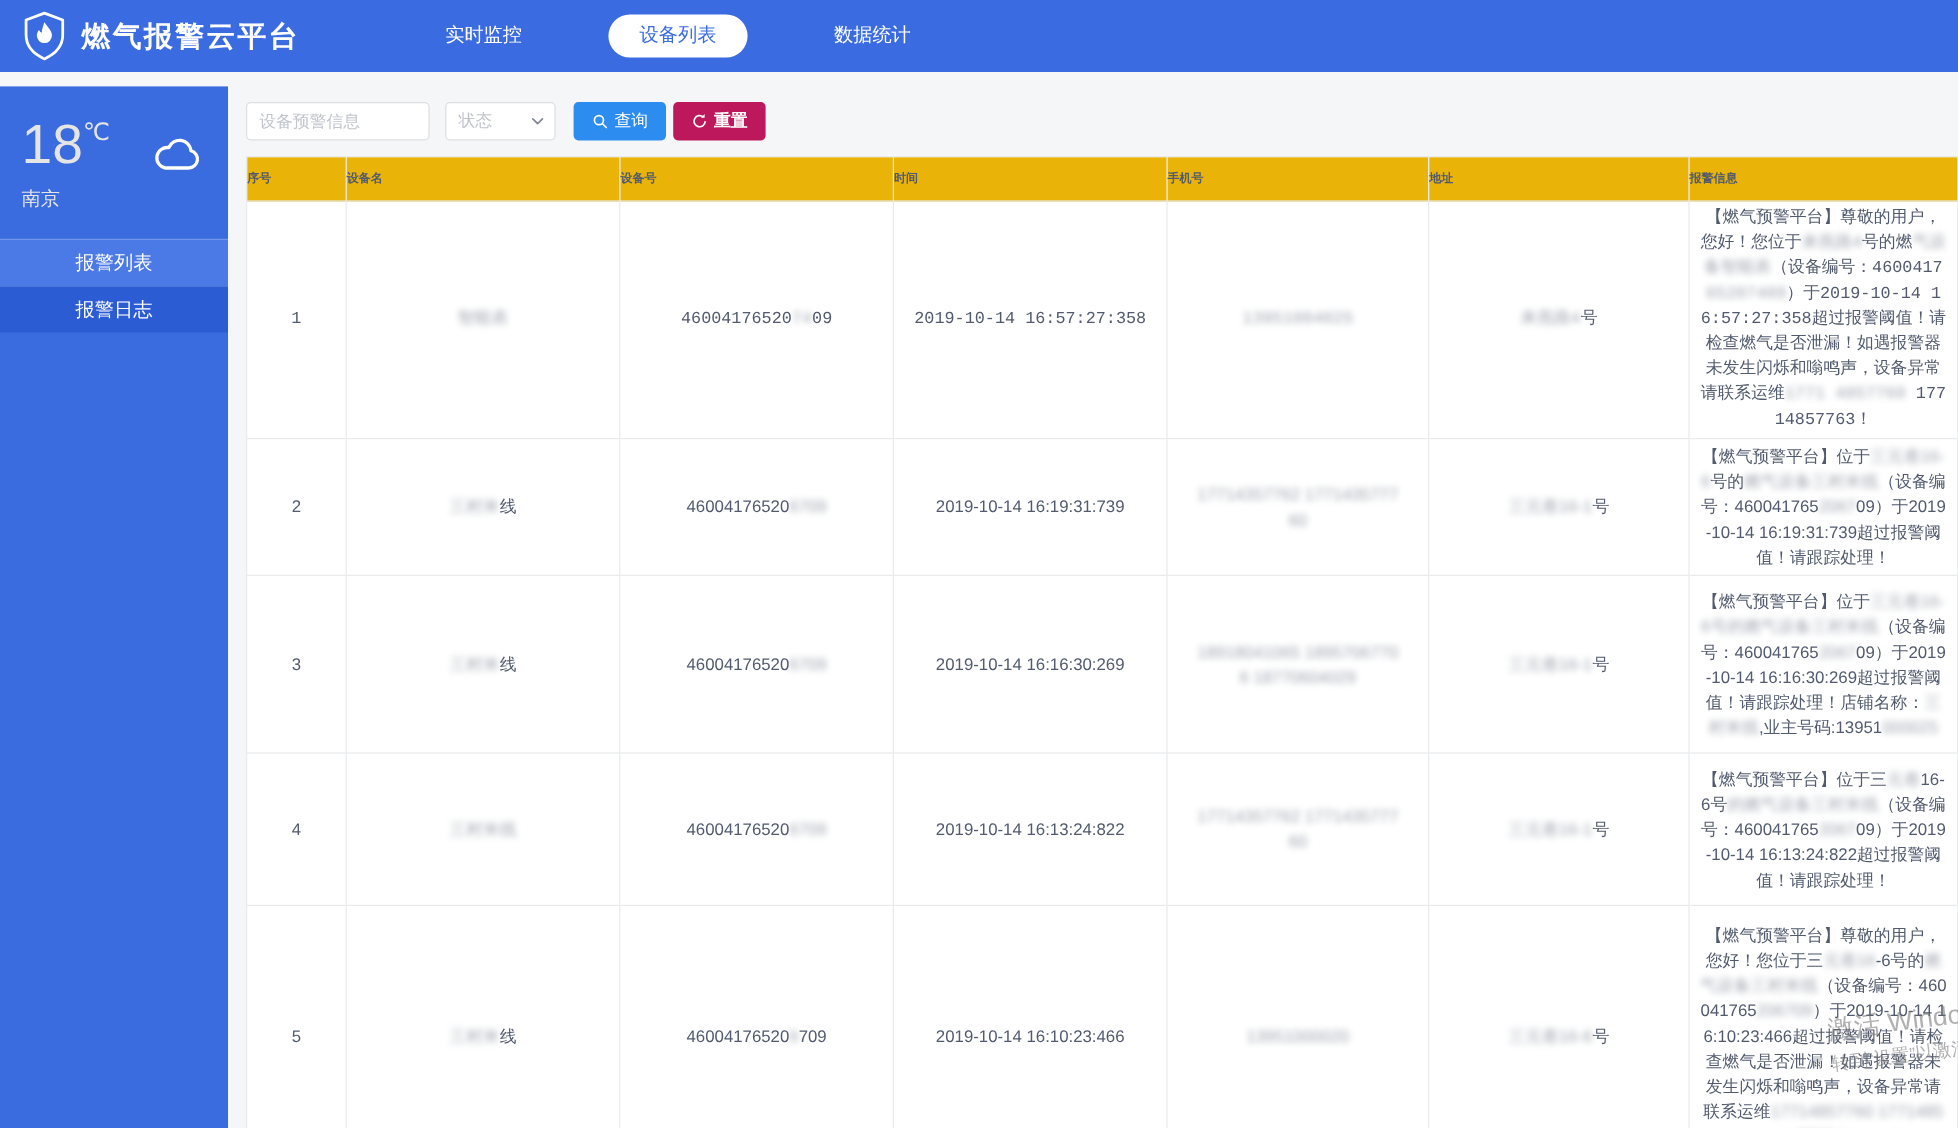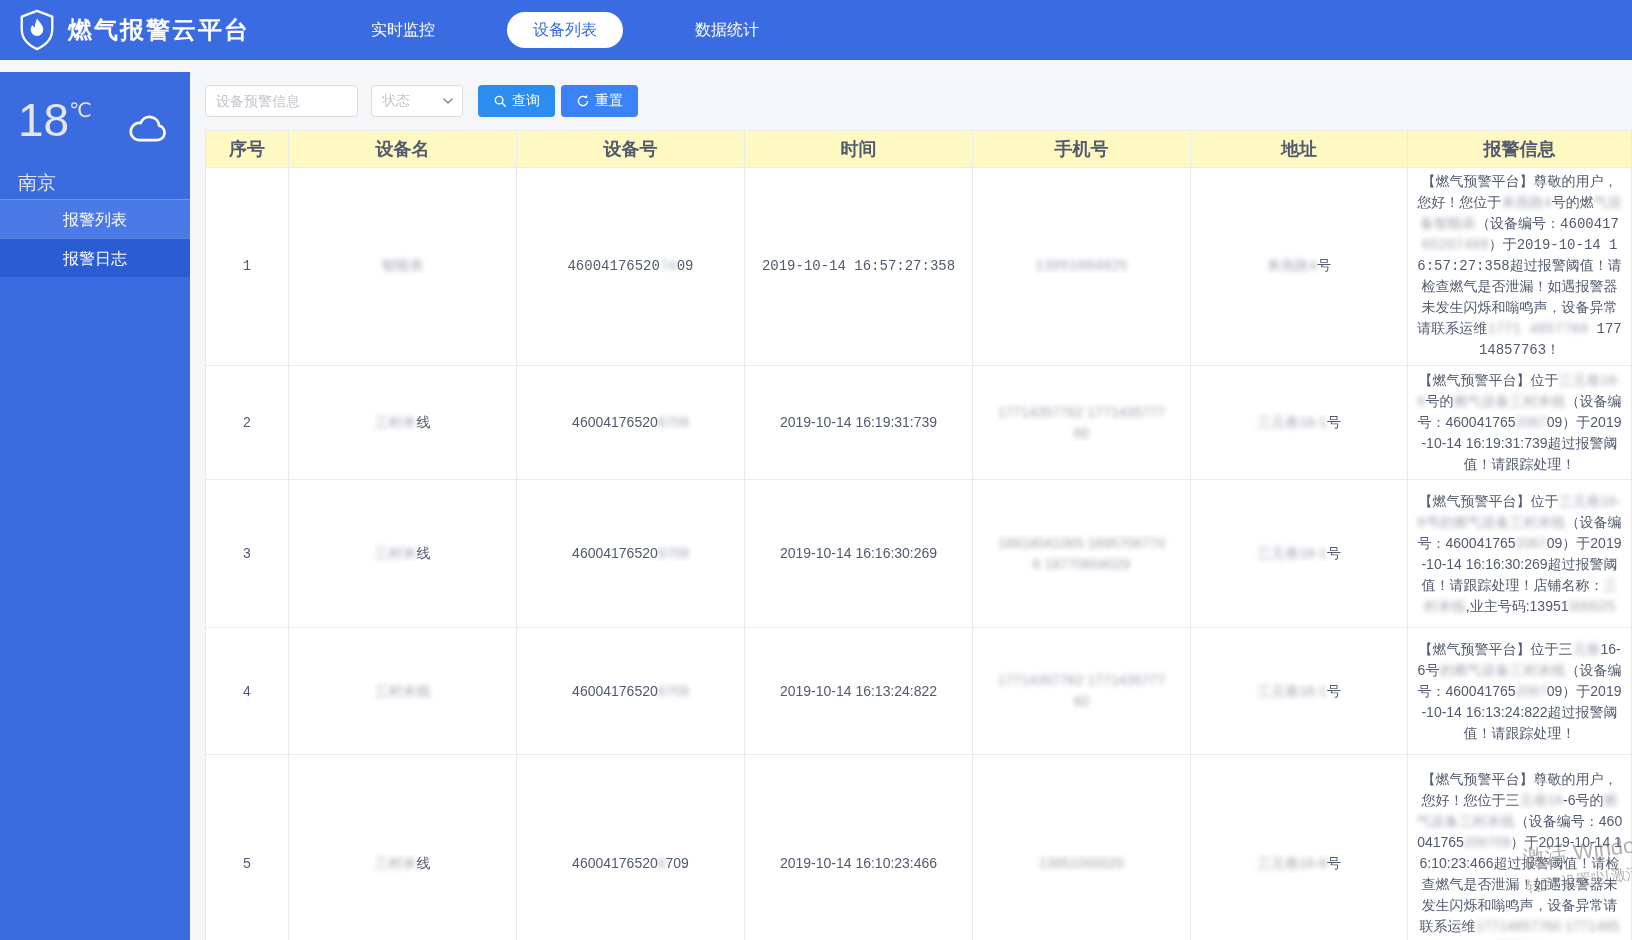--- a/index.html
+++ b/index.html
@@ -17,49 +17,49 @@
     border-radius:18px; cursor:pointer; white-space:nowrap; }
   .top-tab.active { background:#fff; color:#3a6be1; }
 
   
   .sidebar { position:absolute; top:72px; left:0; width:190px; height:868px; background:#3a6bdf; }
   .weather { padding:24px 18px 6px 18px; color:#e5e5e5; height:127px; position:relative; }
   .temp-row { display:flex; align-items:flex-start; }
   .temp-num { font-size:46px; font-weight:400; line-height:48px; }
   .temp-unit { font-size:20px; margin-top:2px; }
   .cloud-svg { position:absolute; right:20px; top:42px; width:44px; height:30px; }
-  .city { font-size:19px; margin-top:26px; }
+  .city { font-size:16px; margin-top:12px; }
   .side-menu { width:100%; }
   .side-item { height:39px; line-height:39px; text-align:center; color:#fff; font-size:16px;
     cursor:pointer; border-top:1px solid rgba(255,255,255,.22); background:#4b79e5; }
   .side-item.active { background:#2b5cd3; }
 
   
   .main { position:absolute; left:205px; top:60px; width:1427px; height:880px; }
   .filter-bar { margin-top:25px; height:32px; display:flex; align-items:center; }
   .kw-input { width:153px; height:32px; border:1px solid #dcdee2; border-radius:4px;
     background:#fff; padding:0 10px; font-size:14px; color:#c2410c; outline:none; }
   .kw-input::placeholder { color:#c0c4cc; }
   .status-select { width:92px; height:32px; border:1px solid #dcdee2; border-radius:4px;
     background:#fff; margin-left:13px; display:flex; align-items:center; justify-content:space-between;
     padding:0 8px 0 10px; font-size:14px; color:#c0c4cc; cursor:pointer; }
   .chev-svg { width:12px; height:12px; }
   .btn { height:32px; border:none; border-radius:4px; color:#fff; font-size:14px;
     display:flex; align-items:center; gap:5px; padding:1px 15px; cursor:pointer; }
   .btn-search { background:#2d8cf0; margin-left:15px; }
-  .btn-reset  { background:#3b82f6; margin-left:6px; }
+  .btn-reset  { background:#be185d; margin-left:6px;font-weight:bold; }
   .btn svg { width:14px; height:14px; }
 
   
   .table-wrap { margin-top:13px; }
   table { border-collapse:collapse; table-layout:fixed; width:1427px; background:#fff; }
   col.c-no{width:83px} col.c-name{width:228px} col.c-devno{width:228px}
   col.c-time{width:228px} col.c-phone{width:218px} col.c-addr{width:217px}
-  th { background:#fef9c3; height:37px; font-size:18px; color:#515a6e; font-weight:bold;
-    border:1px solid #e8eaec; text-align:center; }
+  th { background:#eab308; height:37px; font-size:10px; color:#515a6e; font-weight:bold;
+    border:1px solid #e8eaec; text-align:left; }
   td { border:1px solid #e8eaec; font-size:14px; color:#515a6e; text-align:center;
     vertical-align:middle; padding:4px 8px; line-height:21px; word-break:break-all; }
   tbody tr:nth-child(1) td { height:182px;font-family:Liberation Mono, monospace; }
   tbody tr:nth-child(2) td { height:114px; }
   tbody tr:nth-child(3) td { height:148px; }
   tbody tr:nth-child(4) td { height:127px; }
   tbody tr:nth-child(5) td { height:218px; }
   .rdt { filter:blur(2.6px); opacity:.55; }
 
   

